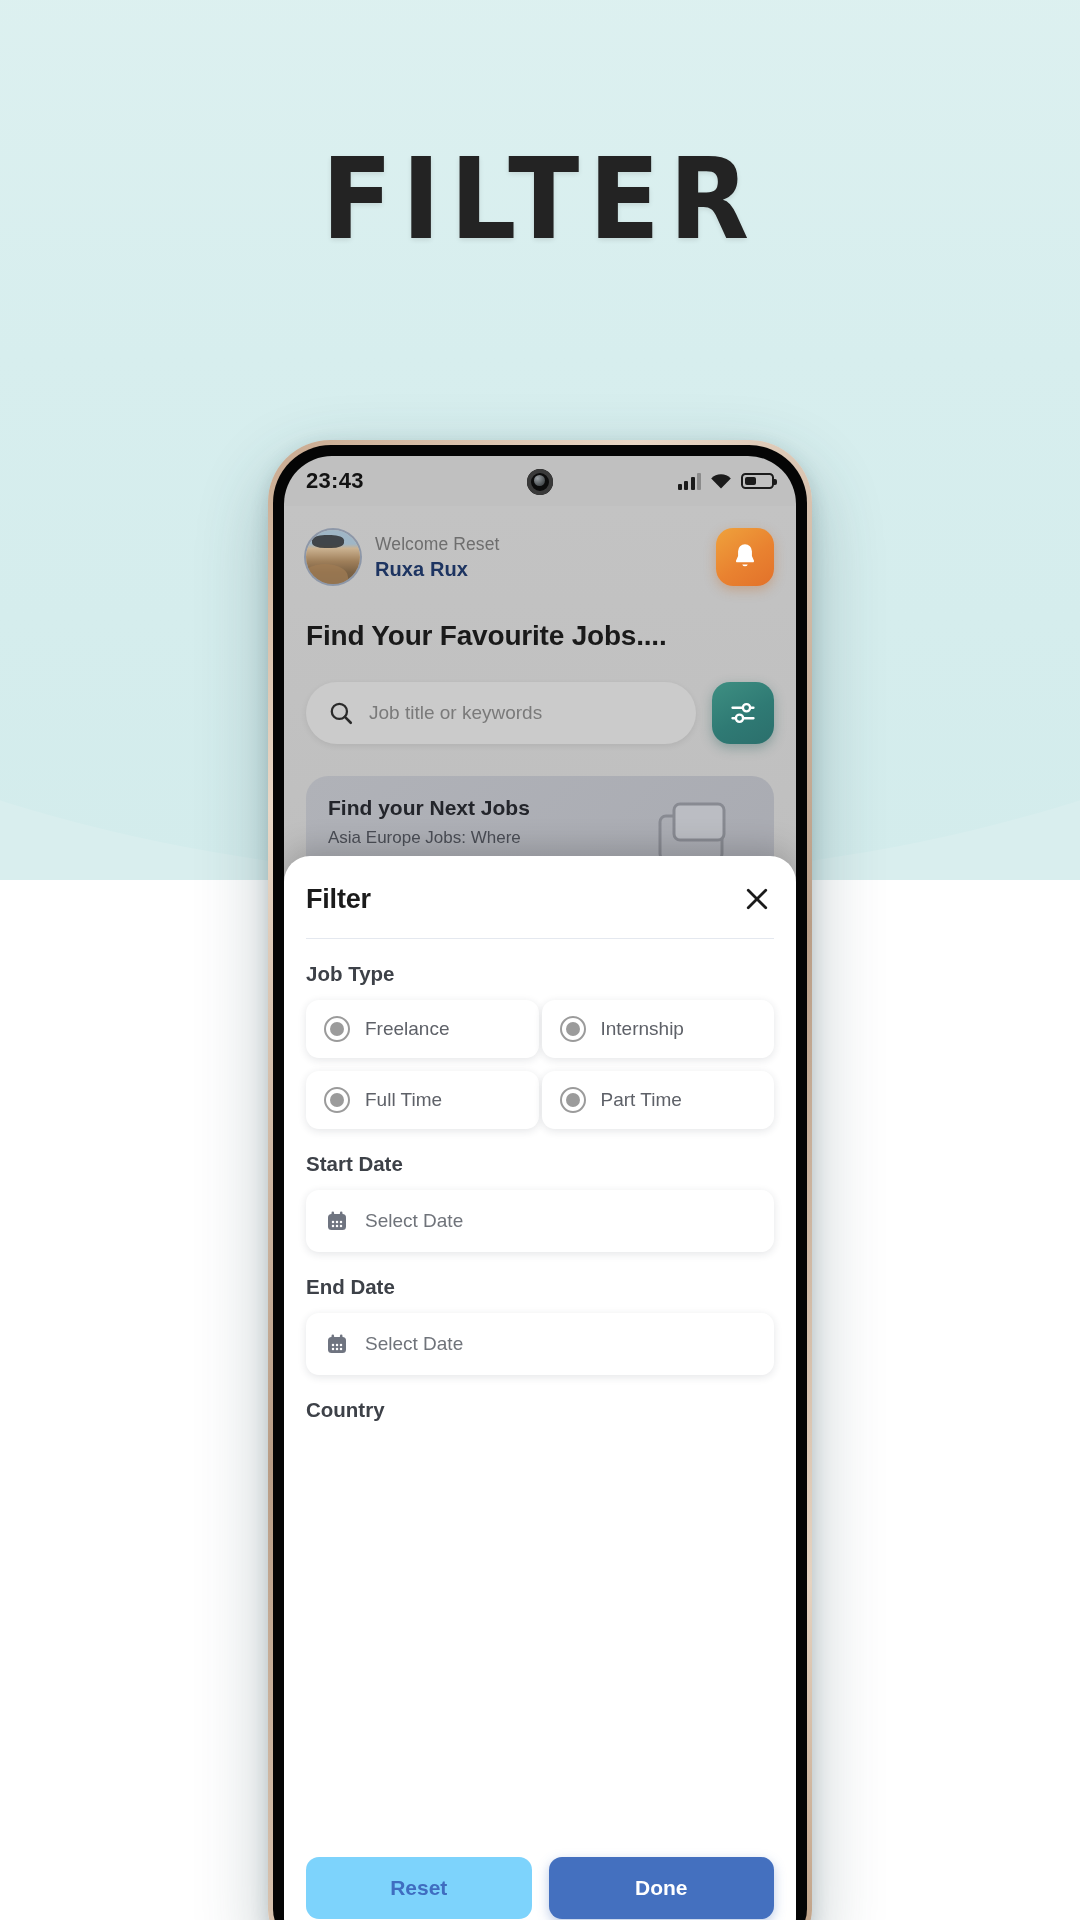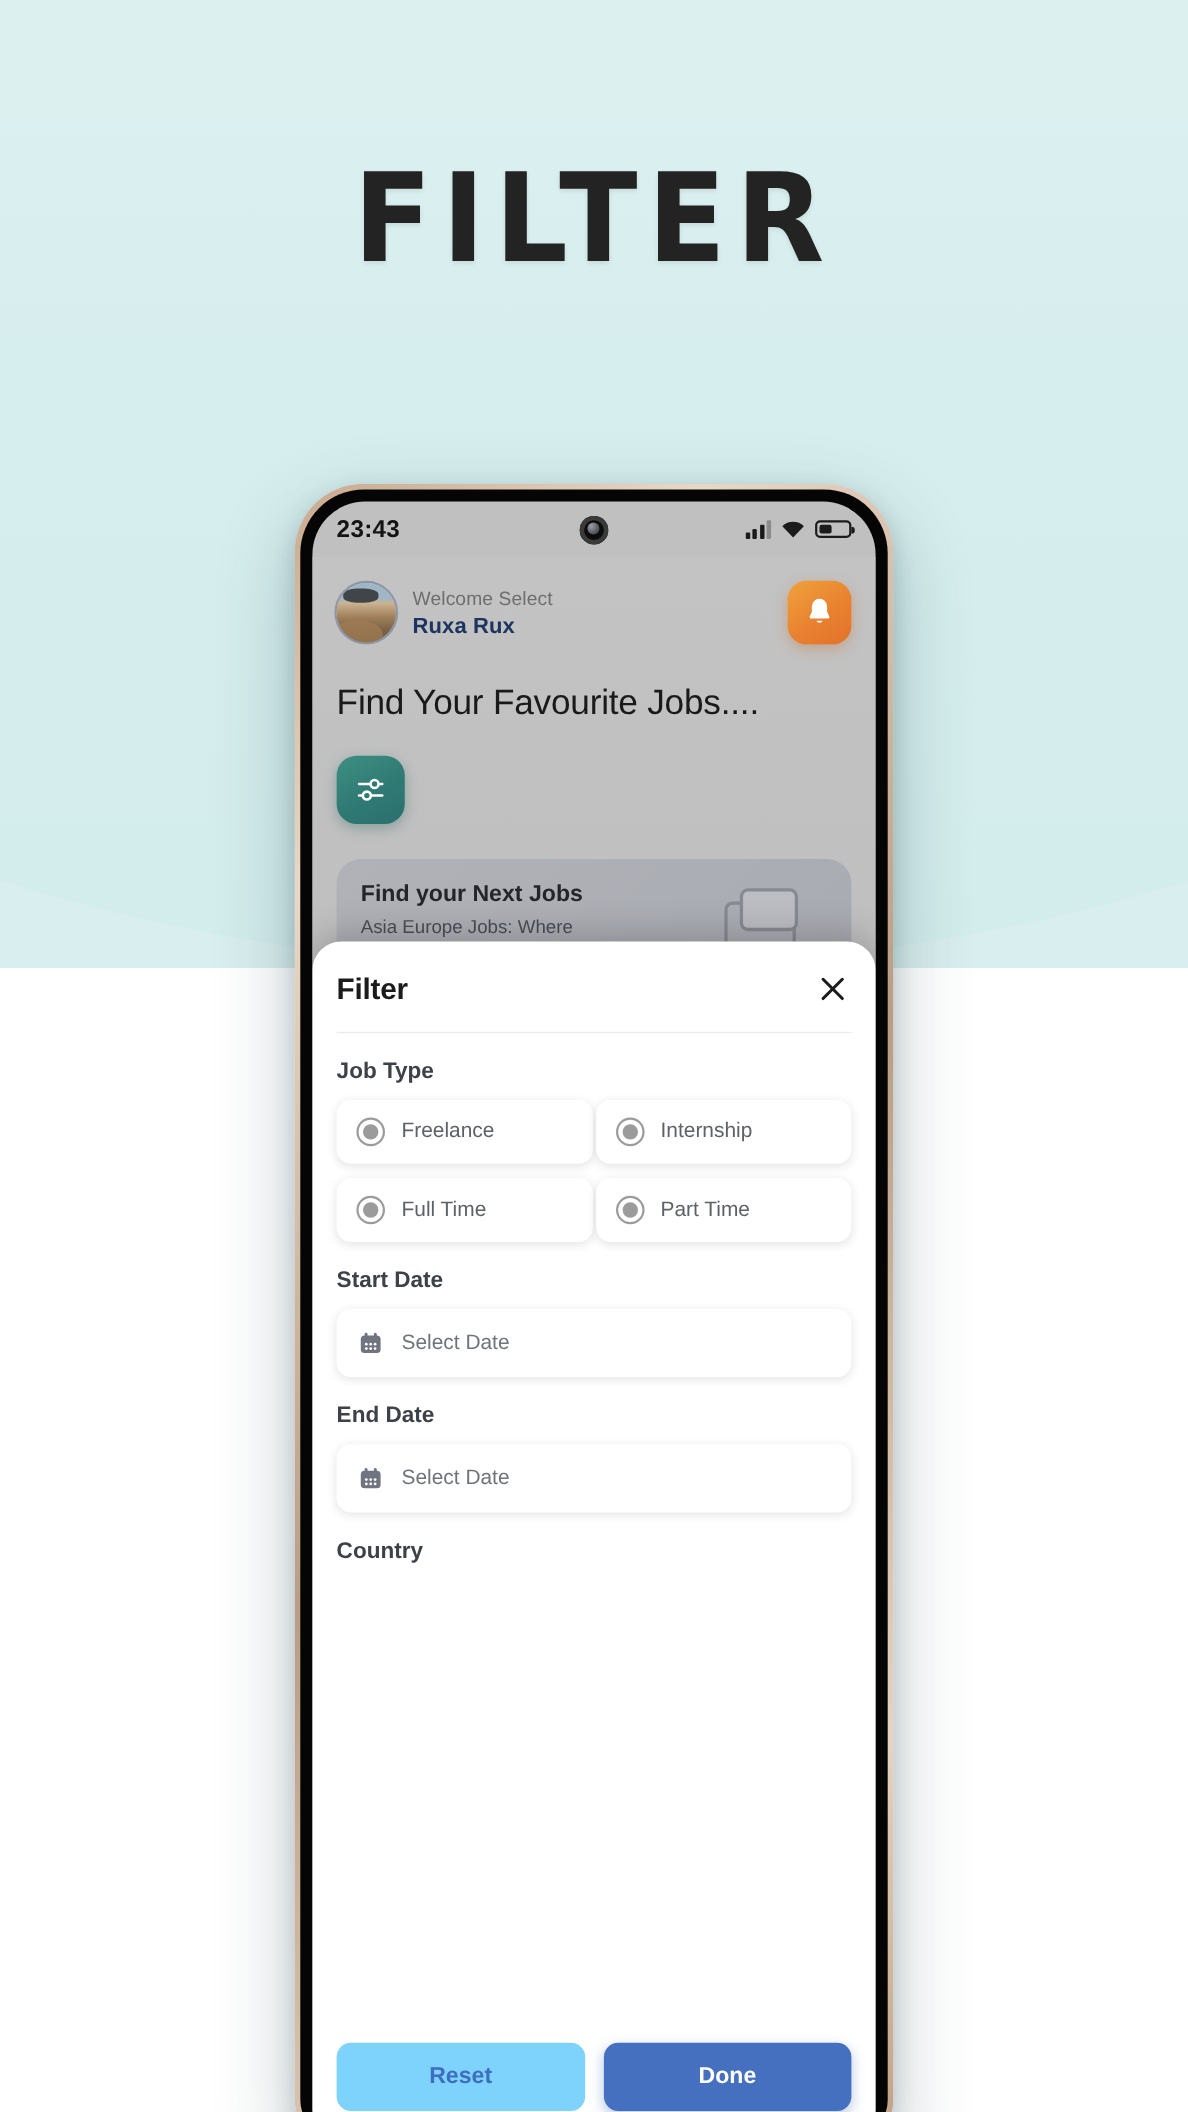--- a/index.html
+++ b/index.html
@@ -139,21 +139,21 @@
   .username { font-size:20px; font-weight:700; color:#1d3461; letter-spacing:.1px; }
   .bell {
     margin-left:auto; width:58px; height:58px; border-radius:17px;
     background:linear-gradient(145deg,#efa23c 0%,#e98230 55%,#e2712a 100%);
     display:flex; align-items:center; justify-content:center;
     box-shadow:0 4px 12px rgba(200,110,40,.35);
     flex:none;
   }
   .headline {
     margin-top:34px;
-    font-size:32px; font-weight:400; color:#1a1a1a; letter-spacing:-.2px;
+    font-size:28px; font-weight:700; color:#1a1a1a; letter-spacing:-.2px;
   }
   .search-row { display:flex; align-items:center; gap:16px; margin-top:30px; }
   .search-pill {
     flex:1; height:62px; border-radius:31px;
     background:#cbcbcb;
     display:flex; align-items:center; gap:15px; padding:0 22px;
     box-shadow:0 2px 6px rgba(0,0,0,.08);
   }
   .search-ph { font-size:19px; color:#7a7a7a; }
   .filter-btn {
@@ -269,34 +269,41 @@
               <i></i>
             </div>
       </div>
     </div>
 
     <div class="app">
 
       <div class="user-row">
         <div class="avatar"></div>
         <div class="user-text">
-          <div class="welcome">Welcome Select</div>
+          <div class="welcome">Welcome Reset</div>
           <div class="username">Ruxa Rux</div>
         </div>
         <div class="bell">
           <svg width="28" height="30" viewBox="0 0 24 26">
             <path d="M12 2a6 6 0 0 0-6 6v4.2L4.3 16a1 1 0 0 0 .9 1.5h13.6a1 1 0 0 0 .9-1.5L18 12.2V8a6 6 0 0 0-6-6Z" fill="#fff"></path>
             <path d="M9.6 19.4a2.6 2.6 0 0 0 4.8 0Z" fill="#fff"></path>
           </svg>
         </div>
       </div>
 
       <div class="headline">Find Your Favourite Jobs....</div>
 
       <div class="search-row">
+        <div class="search-pill">
+          <svg width="26" height="26" viewBox="0 0 24 24">
+            <circle cx="10.5" cy="10.5" r="7" fill="none" stroke="#2a2a2a" stroke-width="2.1"></circle>
+            <line x1="15.6" y1="15.6" x2="21" y2="21" stroke="#2a2a2a" stroke-width="2.4" stroke-linecap="round"></line>
+          </svg>
+          <span class="search-ph">Job title or keywords</span>
+        </div>
         <div class="filter-btn">
           <svg width="28" height="28" viewBox="0 0 24 24">
             <g stroke="#fff" stroke-width="2" stroke-linecap="round">
               <line x1="3" y1="7.5" x2="21" y2="7.5"></line>
               <line x1="3" y1="16.5" x2="21" y2="16.5"></line>
             </g>
             <circle cx="15" cy="7.5" r="3.1" fill="#2f7a74" stroke="#fff" stroke-width="2"></circle>
             <circle cx="9" cy="16.5" r="3.1" fill="#2f7a74" stroke="#fff" stroke-width="2"></circle>
           </svg>
         </div>

